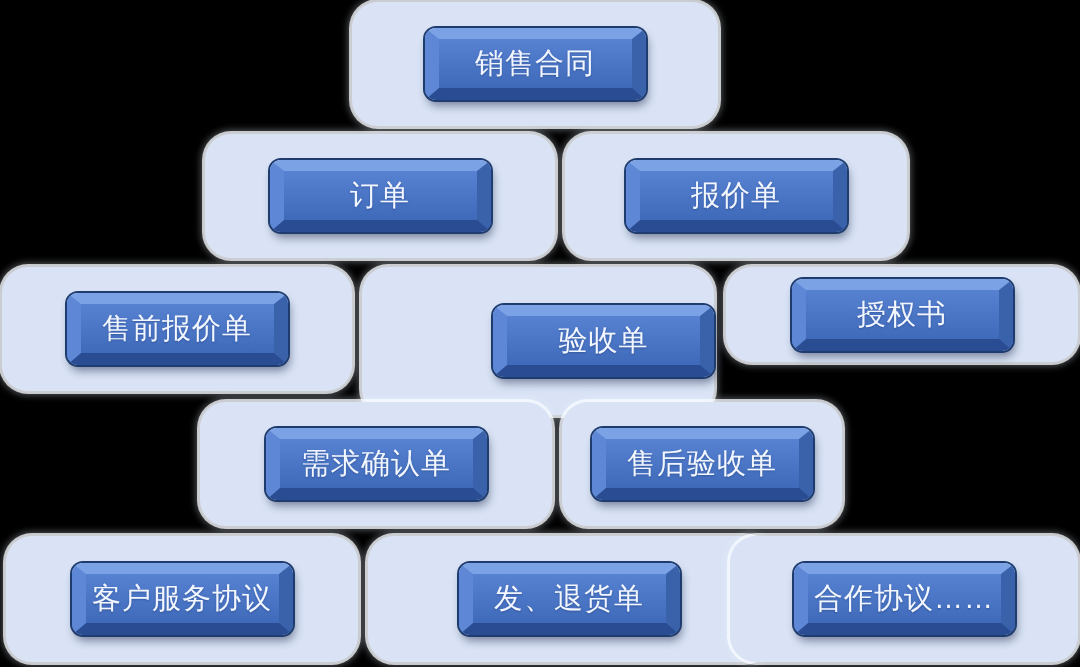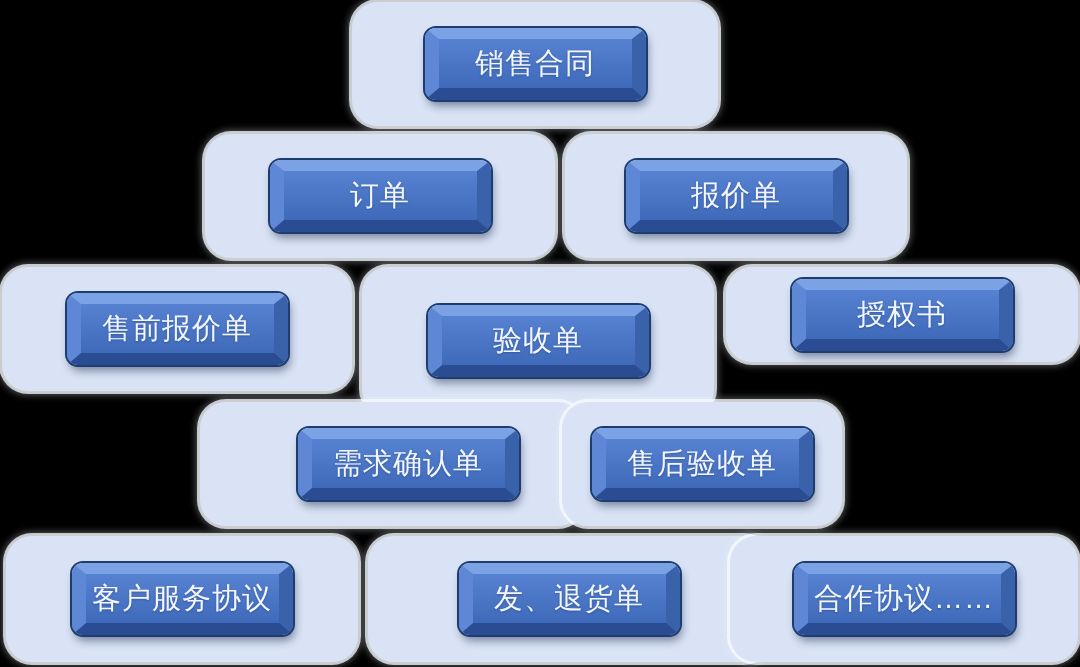--- a/index.html
+++ b/index.html
@@ -56,23 +56,23 @@
     color:var(--button-text);
     letter-spacing:1px;
     white-space:nowrap;
     text-shadow:0 1px 2px rgba(20,40,90,0.35);
   }
   
   .p-a{left:352px;top:2px;width:366px;height:124px;align-items:center;}
   .p-b{left:205px;top:134px;width:350px;height:124px;}
   .p-c{left:565px;top:134px;width:342px;height:124px;}
   .p-d{left:2px;top:267px;width:350px;height:124px;}
-  .p-e{left:362px;top:267px;width:352px;height:148px;}
+  .p-e{left:362px;top:267px;width:352px;height:148px;justify-content:flex-end;}
   .p-f{left:726px;top:267px;width:352px;height:95px;}
-  .p-g{left:200px;top:402px;width:352px;height:124px;padding-left:32px;}
+  .p-g{left:200px;top:402px;width:352px;height:124px;}
   .p-h{left:562px;top:402px;width:280px;height:124px;}
   .p-i{left:6px;top:536px;width:352px;height:126px;}
   .p-j{left:368px;top:536px;width:402px;height:126px;}
   .p-k{left:730px;top:536px;width:348px;height:126px;}
 </style>
 </head>
 <body>
 
 <div class="stage">
 

